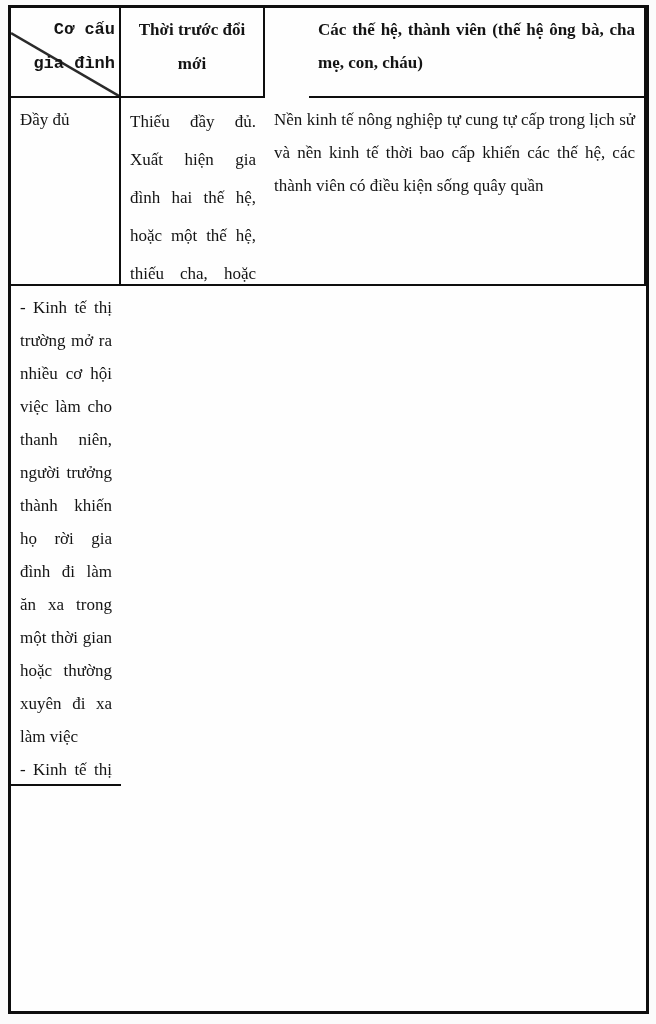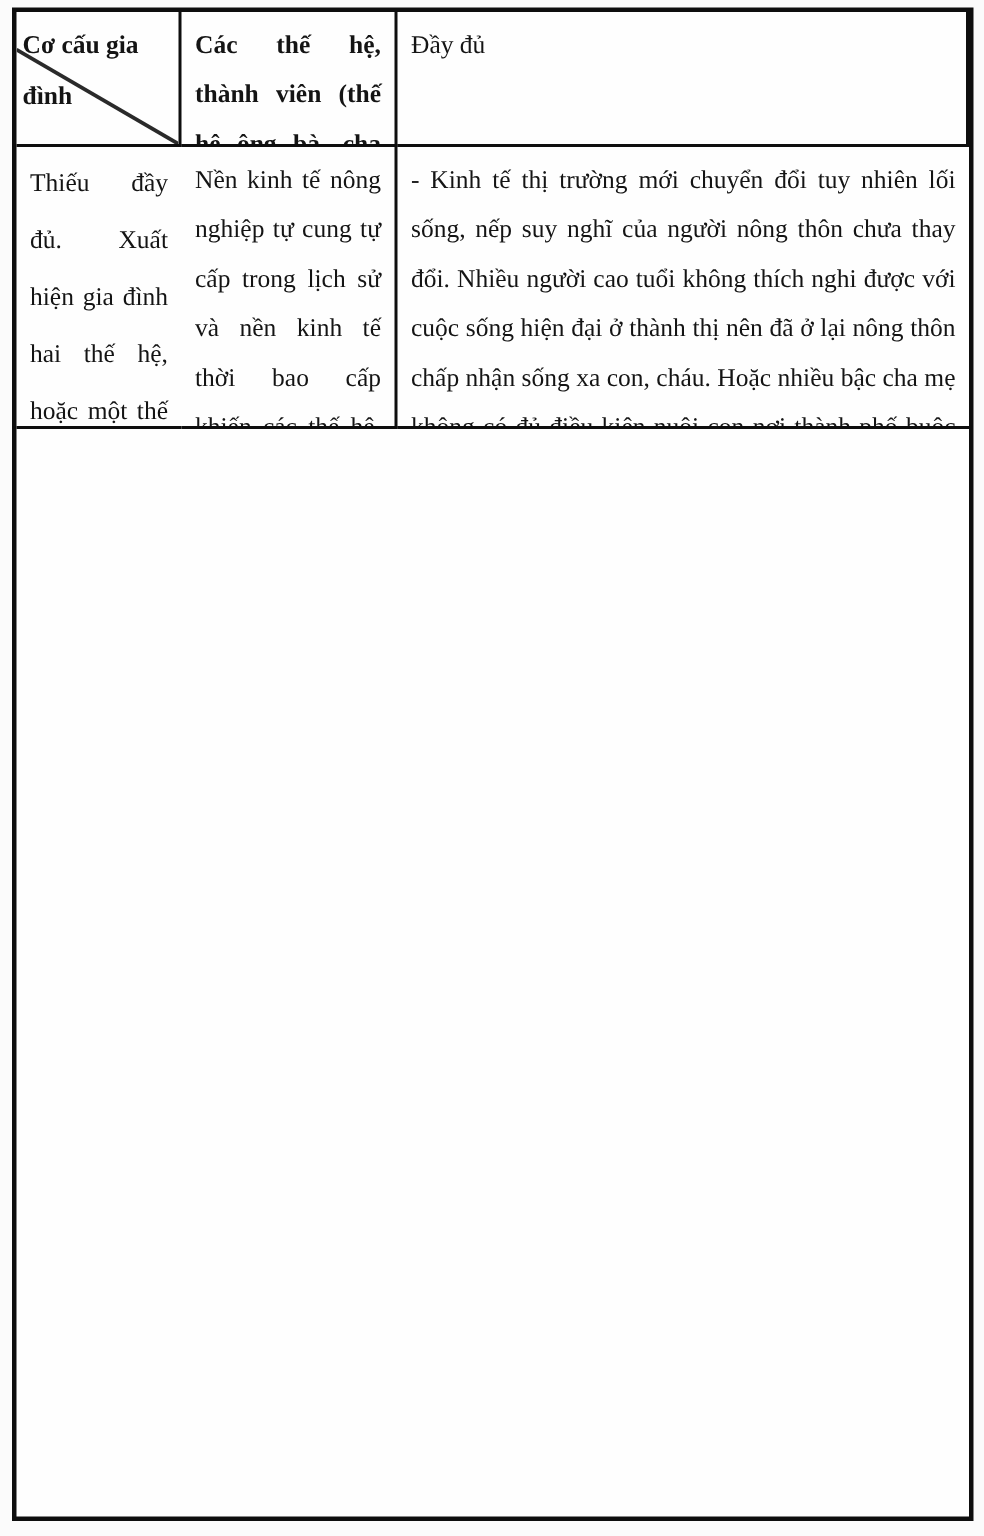--- a/index.html
+++ b/index.html
@@ -43,57 +43,61 @@
   .cell.last-row { border-bottom: none; }
   .cell.span2 { grid-column: 2 / 4; }
   .head {
     font-weight: bold;
     text-align: center;
     line-height: 34px;
   }
   .label {
     font-weight: bold;
     text-align: justify;
+    margin-left: 44px;
   }
   .body-txt { text-align: justify; font-family: Liberation Serif, serif; }
   .wide-lines { line-height: 38px; }
   .diag-cell { padding: 5px 4px; }
   .diag-svg {
     position: absolute;
     left: 0; top: 0;
     width: 100%; height: 100%;
     pointer-events: none;
   }
   .diag-title {
     position: relative;
     font-weight: bold;
-    text-align: left;
+    text-align: right;
     line-height: 34px;
+    font-family: Liberation Mono, monospace;
   }
   .para { text-align: justify; }
 </style>
 </head>
 <body>
 
 <div class="page">
   <div class="tbl">
 
     <div class="cell head diag-cell">
       <svg class="diag-svg" viewBox="0 0 105 84" preserveAspectRatio="none">
         <line x1="0" y1="24" x2="105" y2="84" stroke="#2a2a2a" stroke-width="2.4"></line>
       </svg>
       <div class="diag-title">Cơ cấu gia đình</div>
     </div>
+    <div class="cell head">Thời trước đổi mới</div>
 
     <div class="cell label">Các thế hệ, thành viên (thế hệ ông bà, cha mẹ, con, cháu)</div>
     <div class="cell body-txt">Đầy đủ</div>
     <div class="cell body-txt last-col wide-lines">Thiếu đầy đủ. Xuất hiện gia đình hai thế hệ, hoặc một thế hệ, thiếu cha, hoặc mẹ; hoặc gia đình chỉ có ông bà và các cháu (do các thành viên khác- cha, mẹ thường xuyên vắng mặt)</div>
 
     <div class="cell body-txt">Nền kinh tế nông nghiệp tự cung tự cấp trong lịch sử và nền kinh tế thời bao cấp khiến các thế hệ, các thành viên có điều kiện sống quây quần</div>
     <div class="cell last-col">
+      <div class="para">- Kinh tế thị trường mở ra nhiều cơ hội việc làm cho thanh niên, người trưởng thành khiến họ rời gia đình đi làm ăn xa trong một thời gian hoặc thường xuyên đi xa làm việc</div>
       <div class="para">- Kinh tế thị trường mới chuyển đổi tuy nhiên lối sống, nếp suy nghĩ của người nông thôn chưa thay đổi. Nhiều người cao tuổi không thích nghi được với cuộc sống hiện đại ở thành thị nên đã ở lại nông thôn chấp nhận sống xa con, cháu. Hoặc nhiều bậc cha mẹ không có đủ điều kiện nuôi con nơi thành phố buộc phải để con lại nông thôn sống với ông bà.</div>
     </div>
 
     <div class="cell span2 last-col last-row">
     </div>
 
   </div>
 </div>
 
 </body></html>

